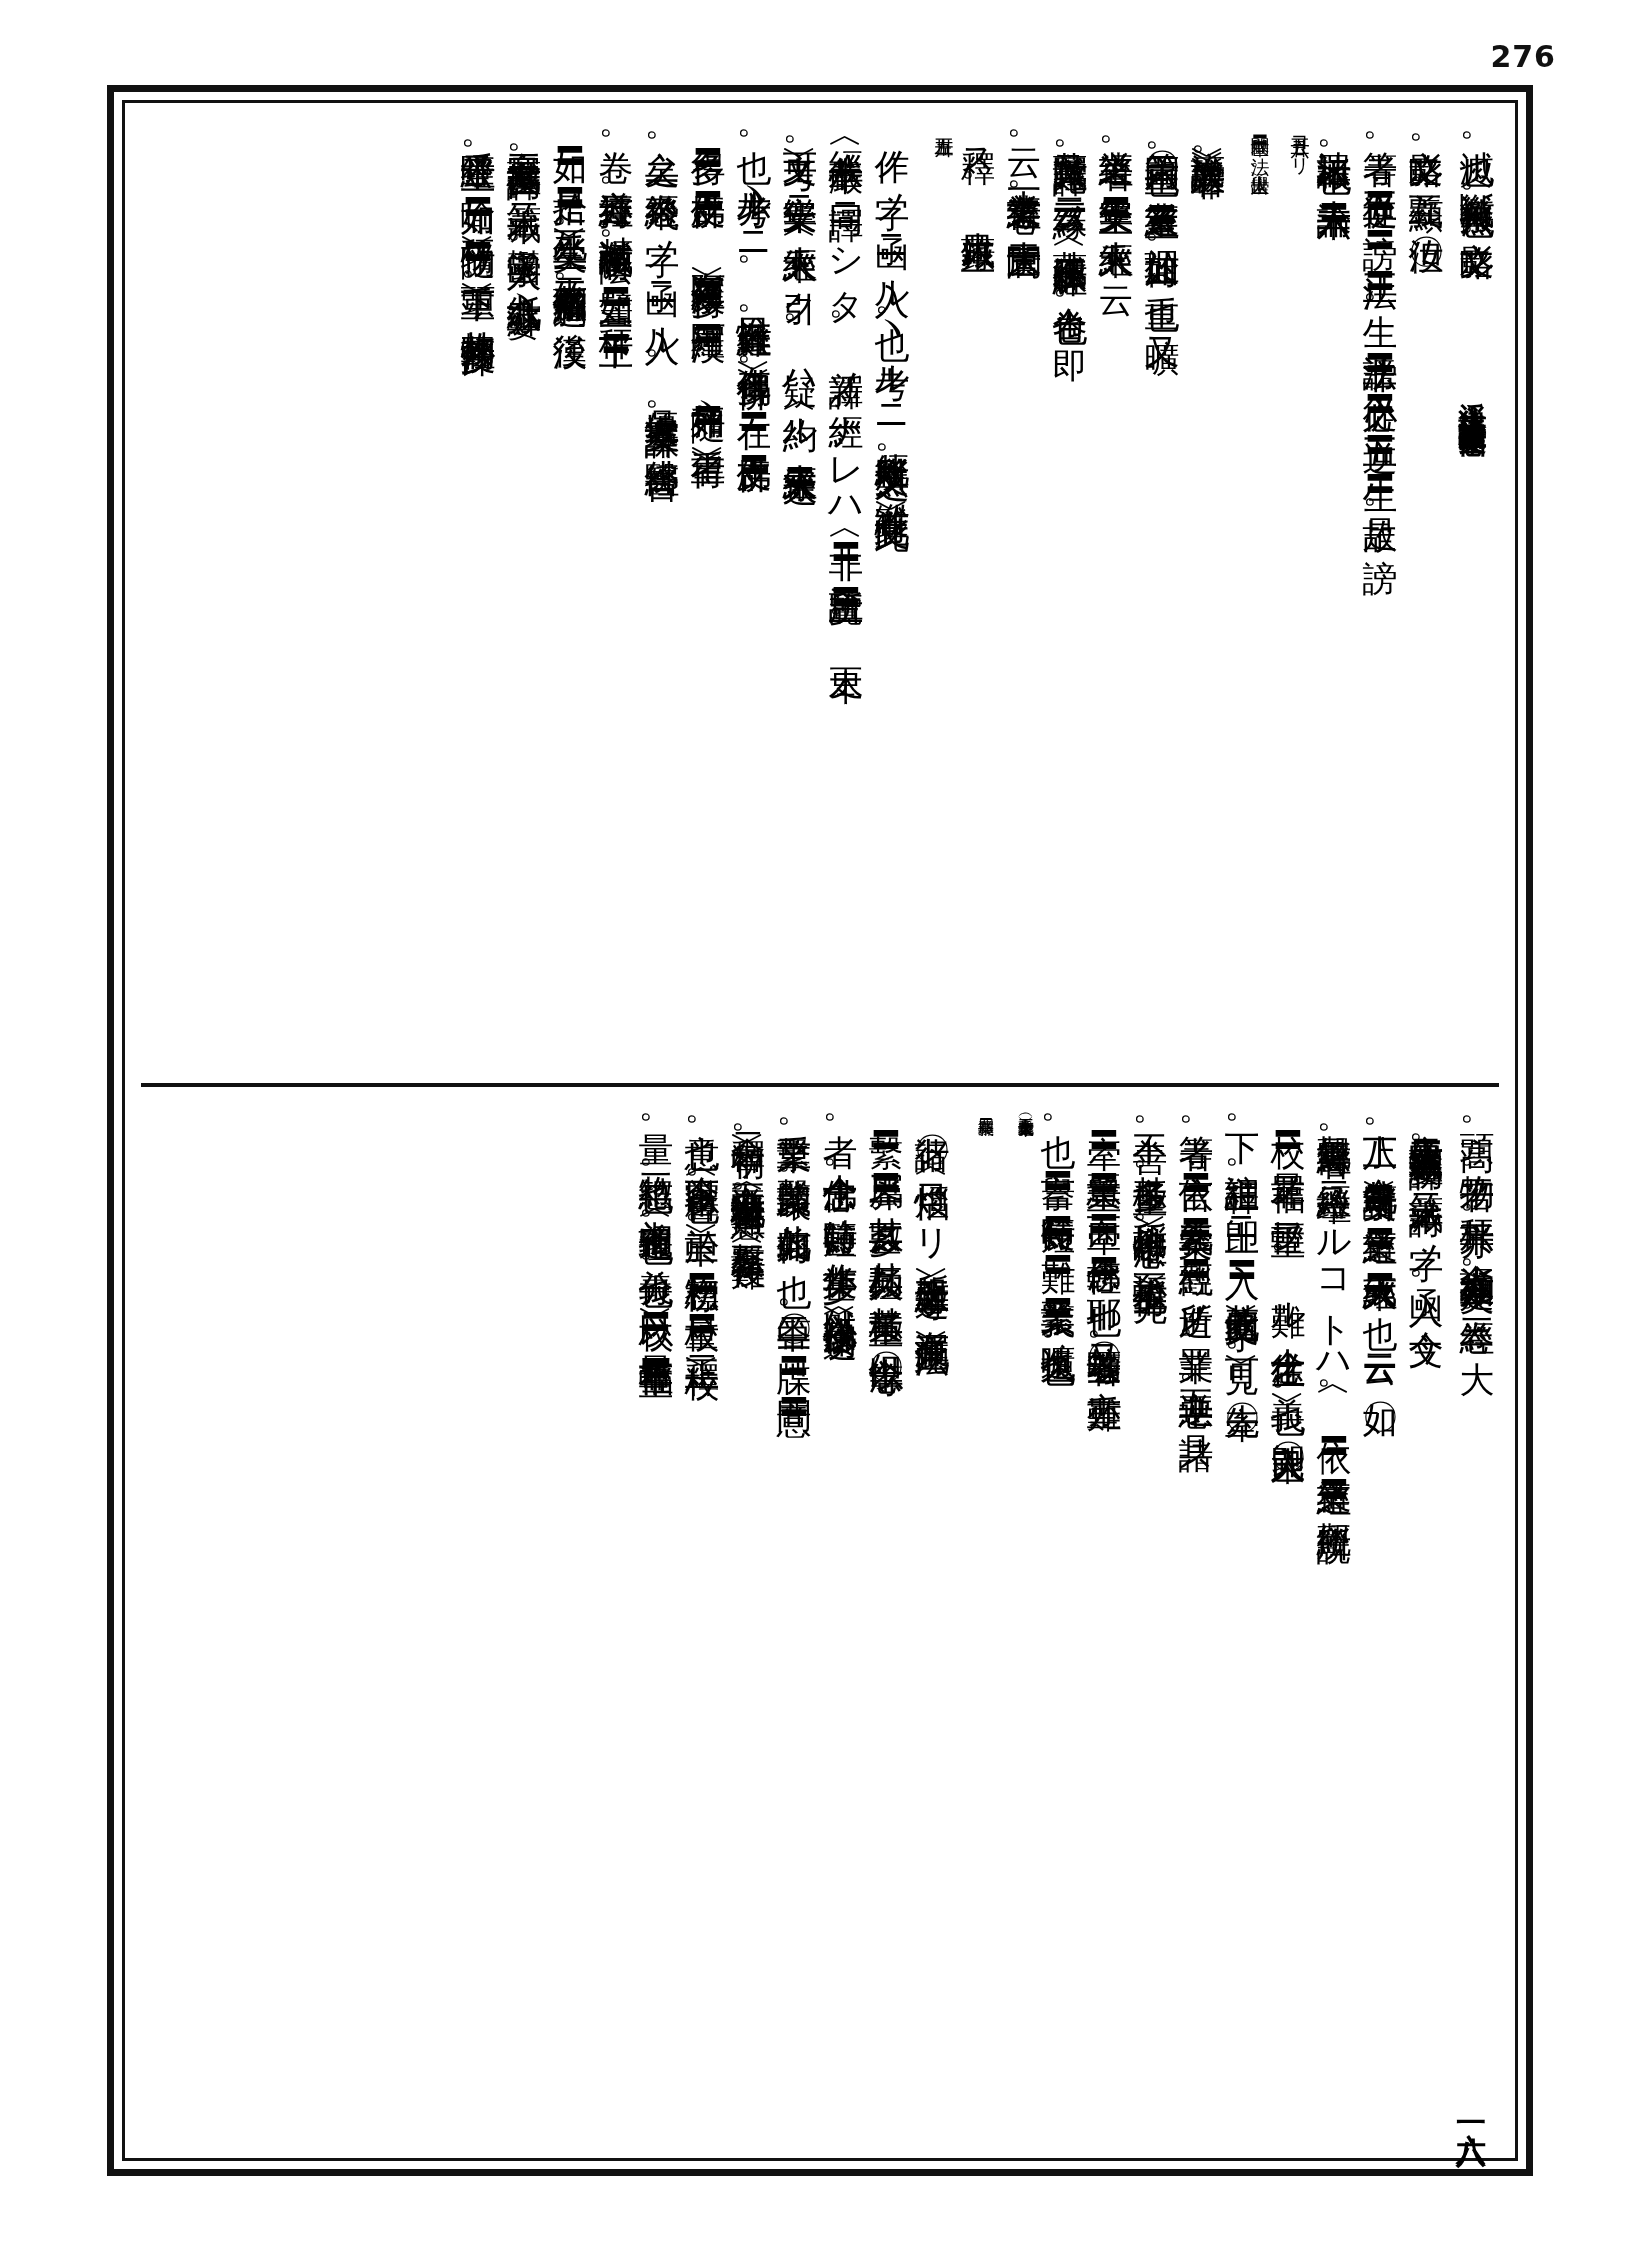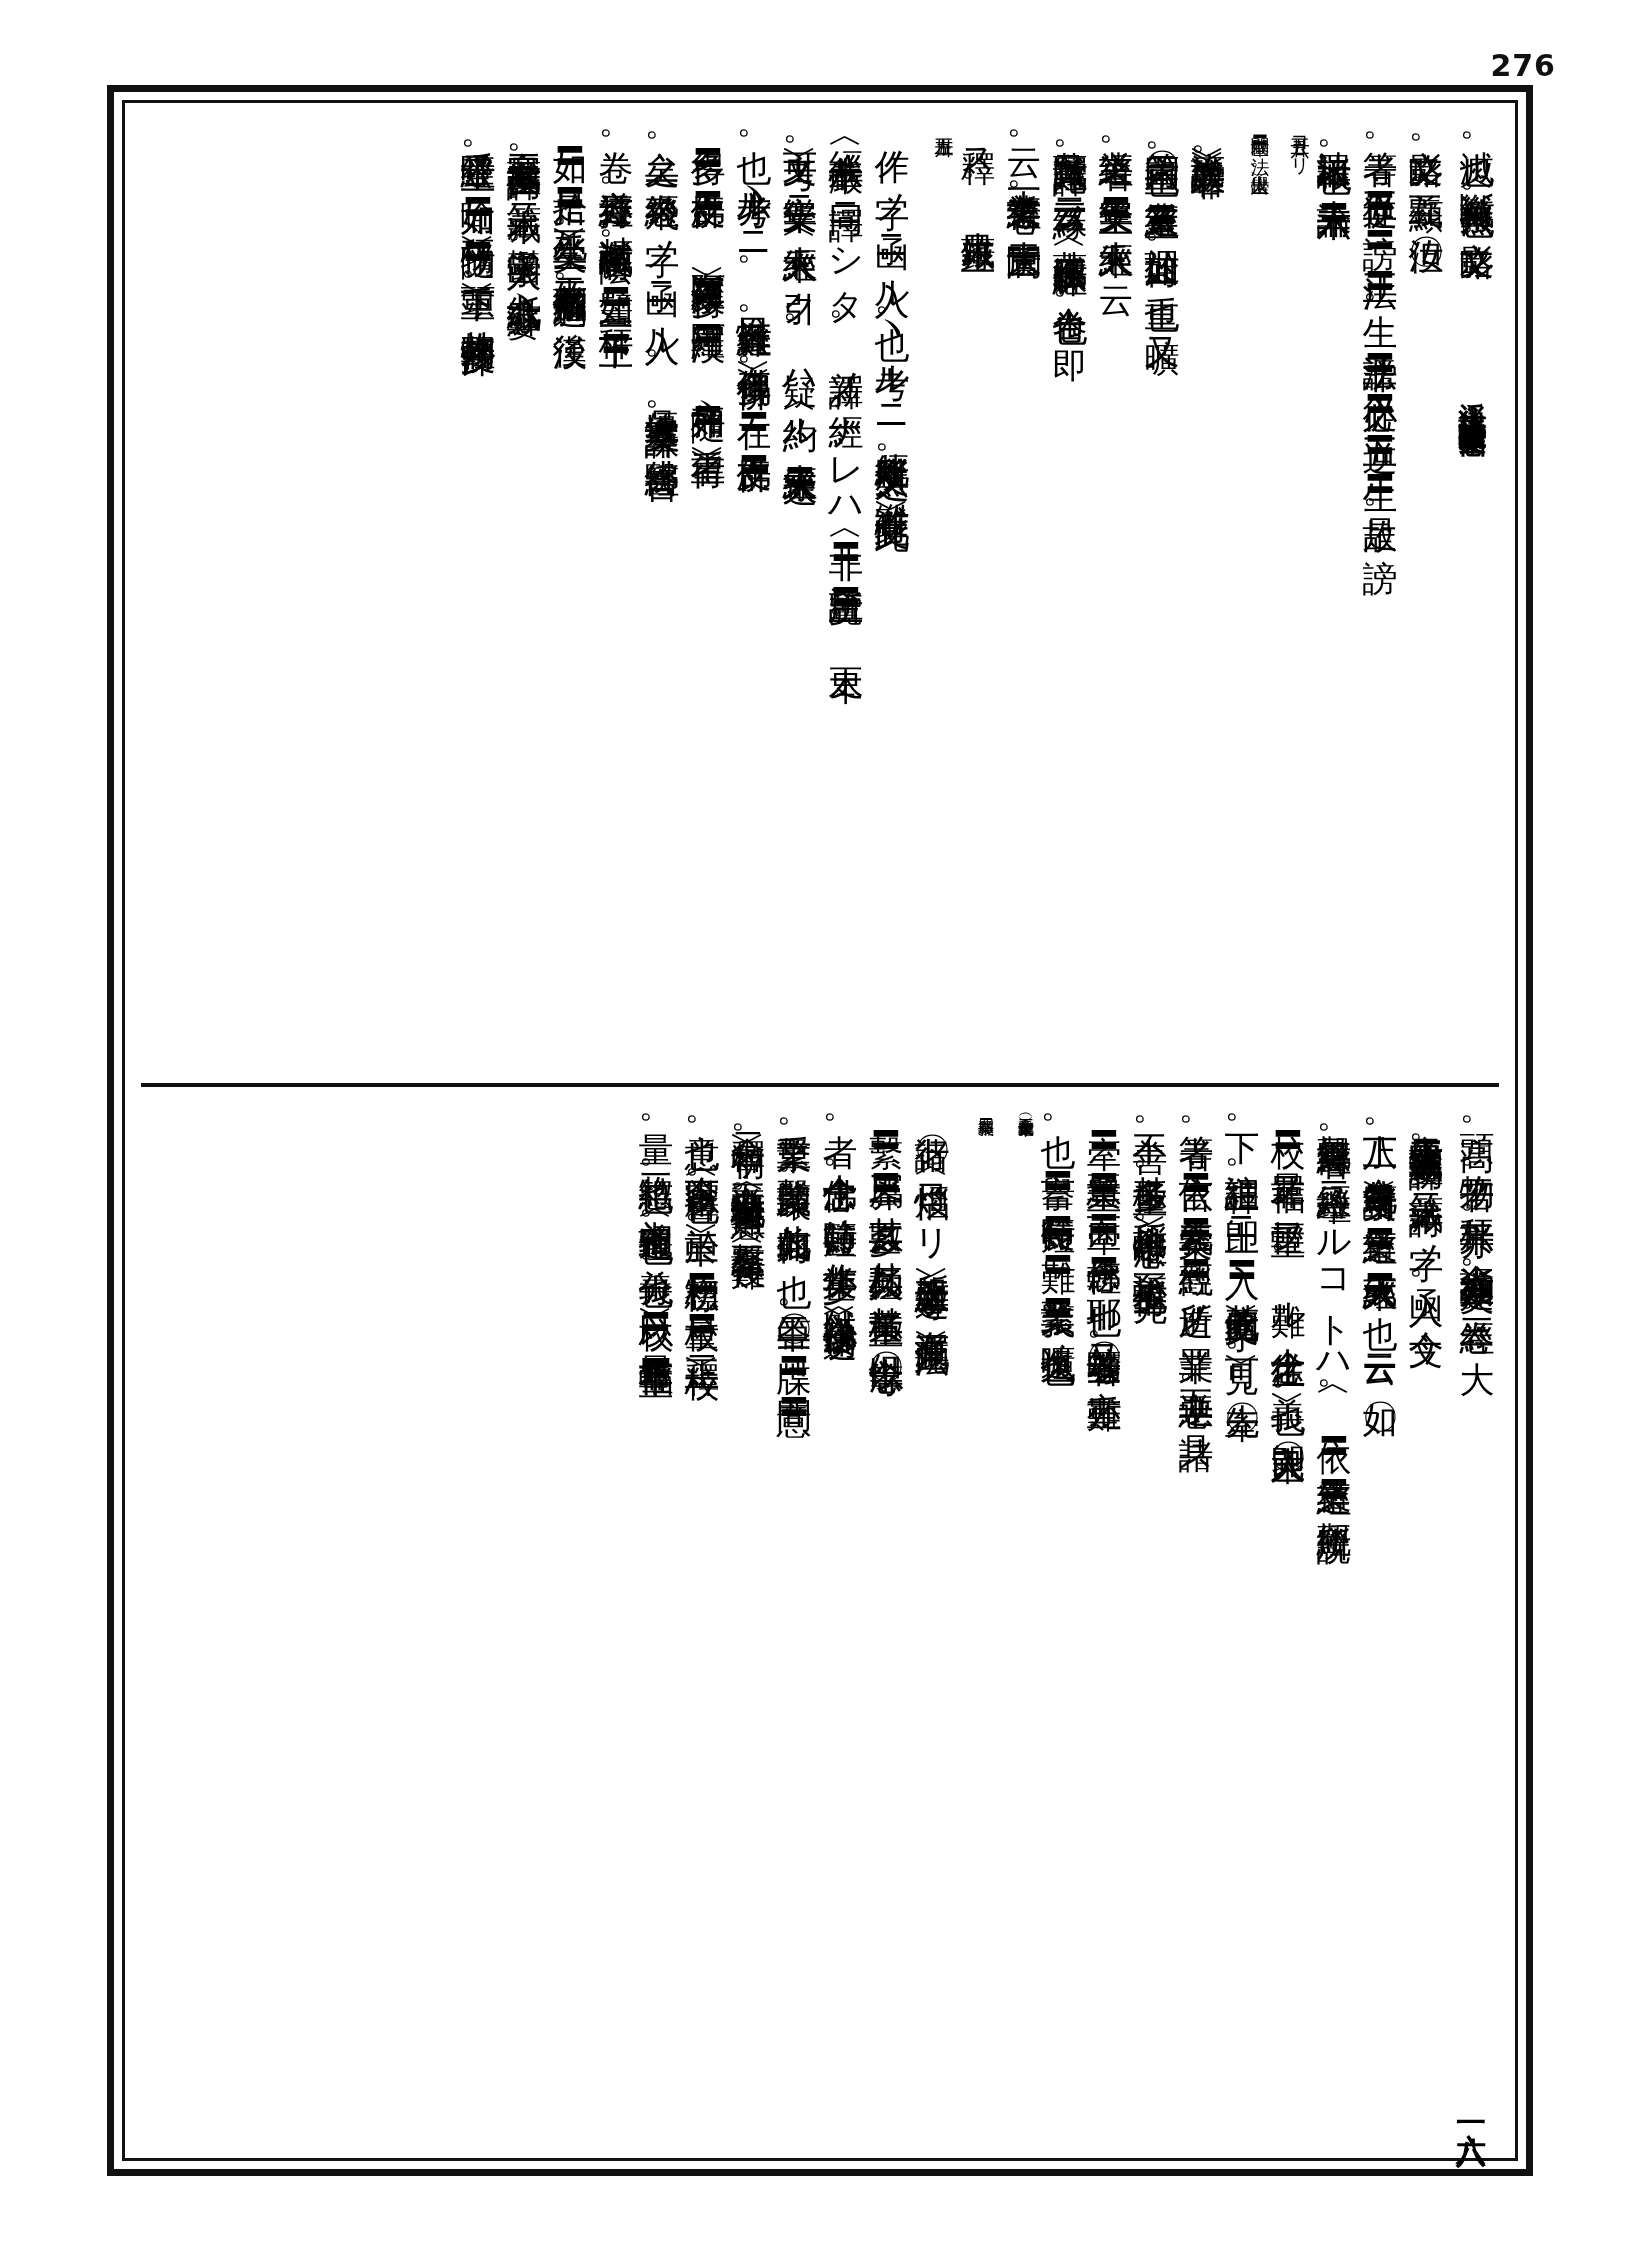--- a/index.html
+++ b/index.html
@@ -11,21 +11,21 @@
     width: 1633px;
     height: 2261px;
     font-family: "DejaVu Serif", "Liberation Serif", serif;
     position: relative;
     overflow: hidden;
   }
 
   
   .page-num-top {
     position: absolute;
-    top: 48px;
+    top: 39px;
     right: 77px;
     font-size: 30px;
     font-weight: bold;
     letter-spacing: 1px;
     color: #111;
     font-family: "DejaVu Sans", "Liberation Sans", sans-serif;
   }
 
   
   .frame-outer {

